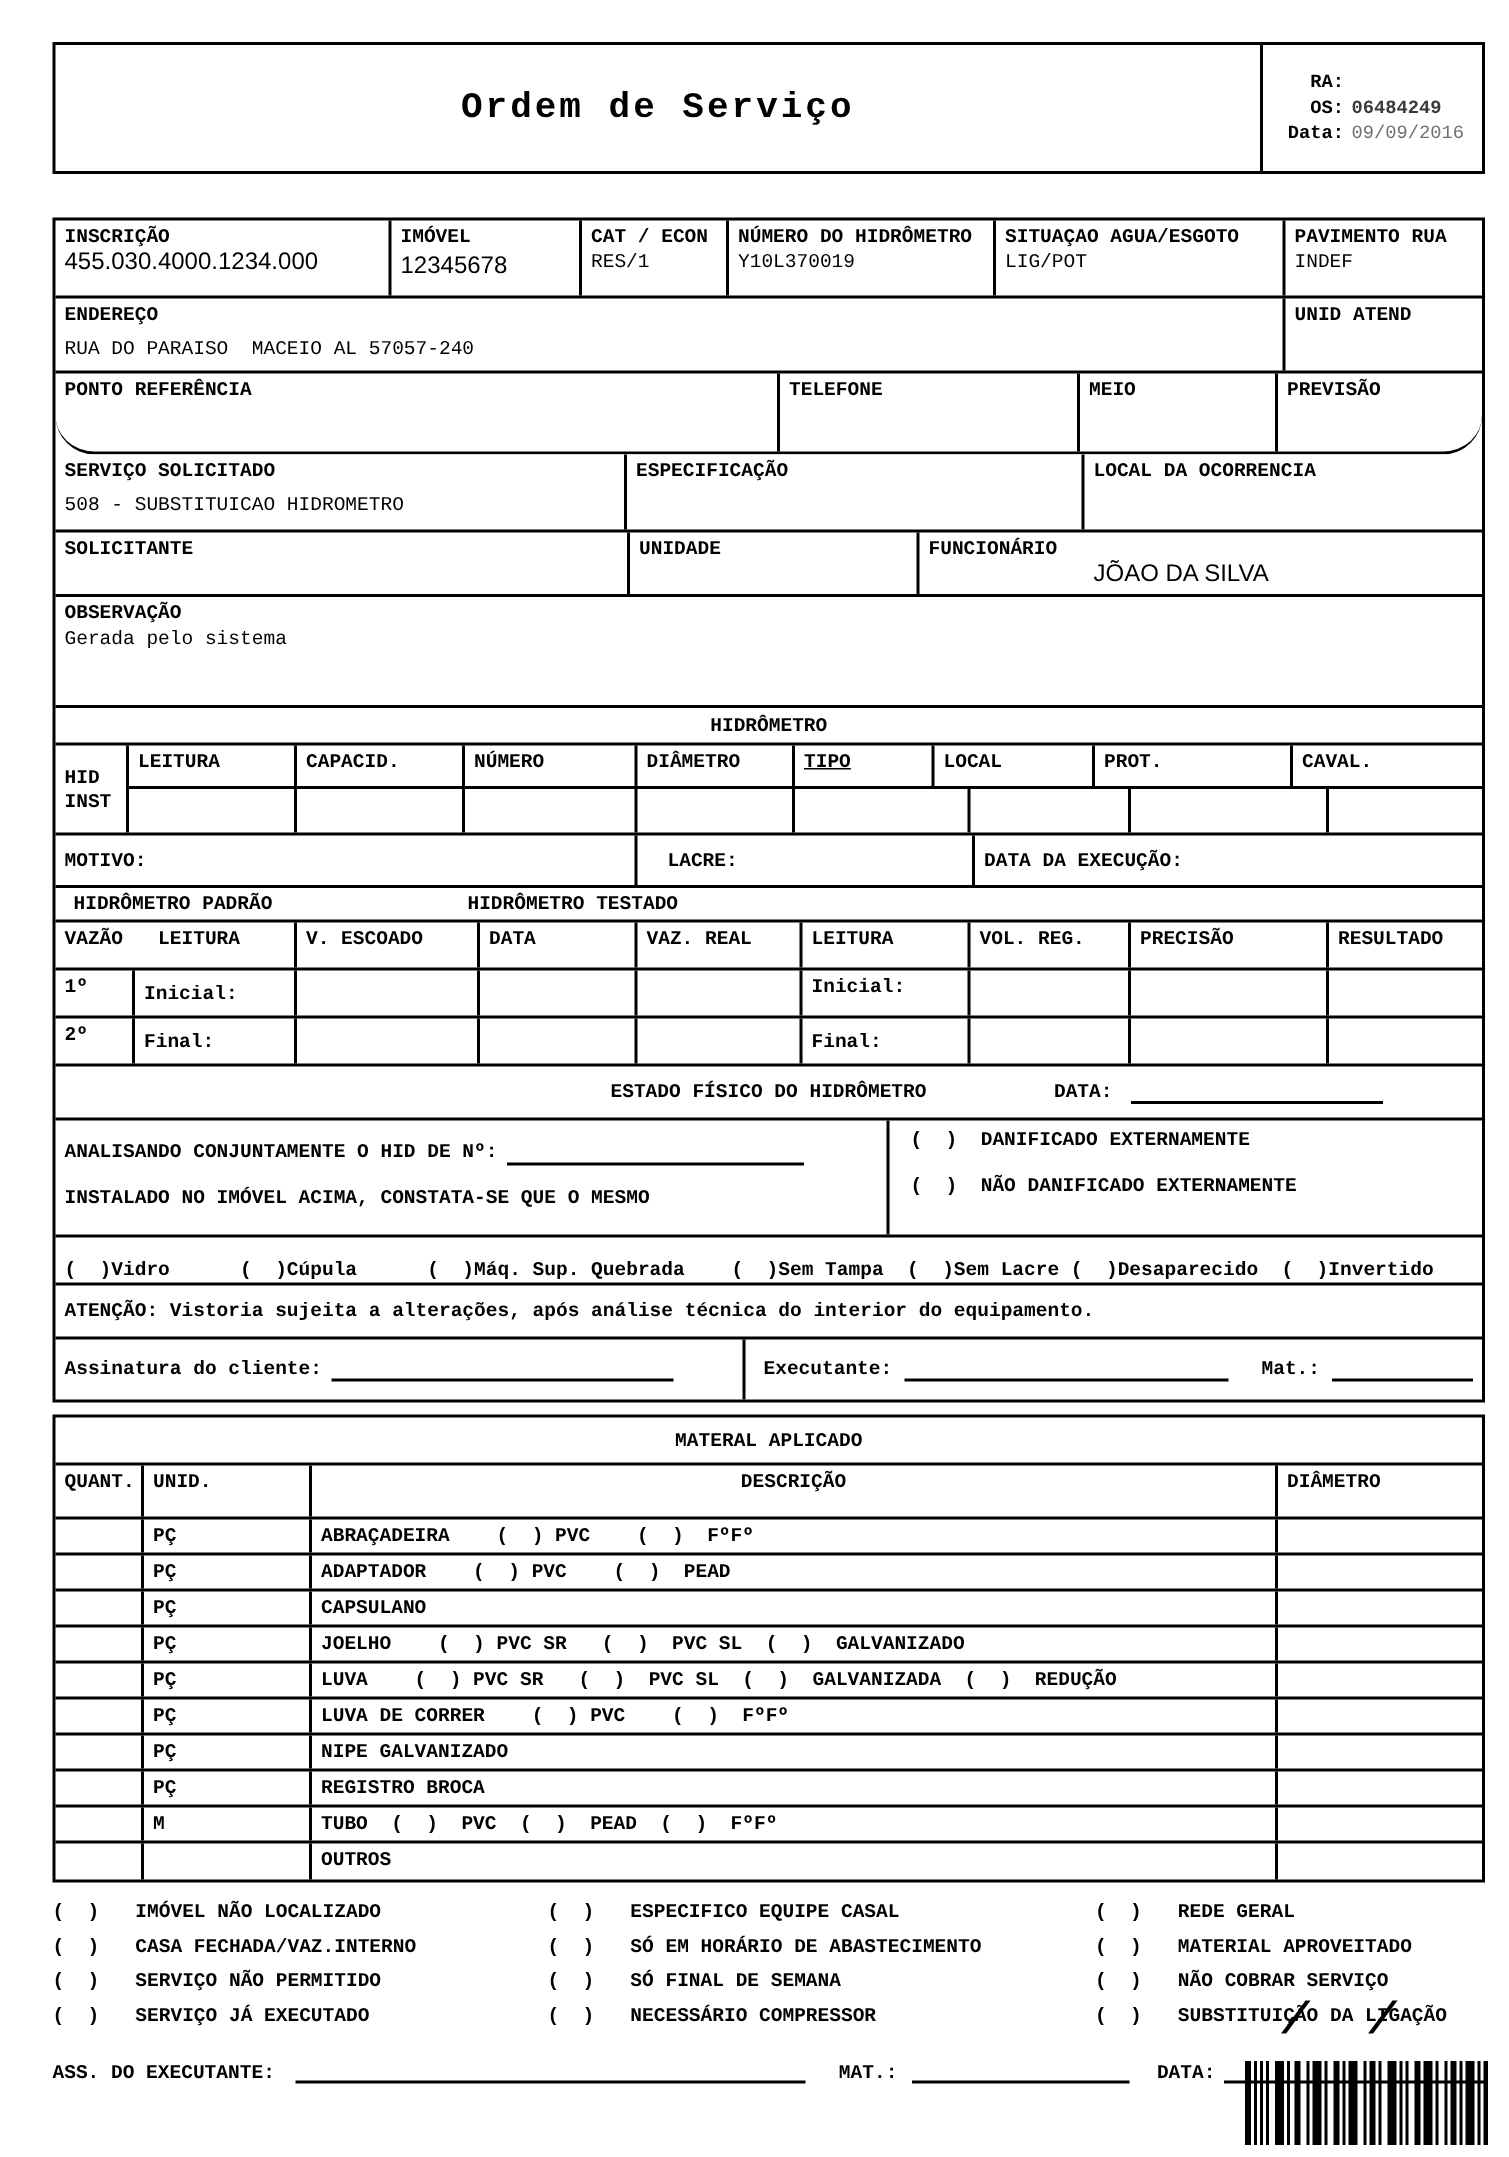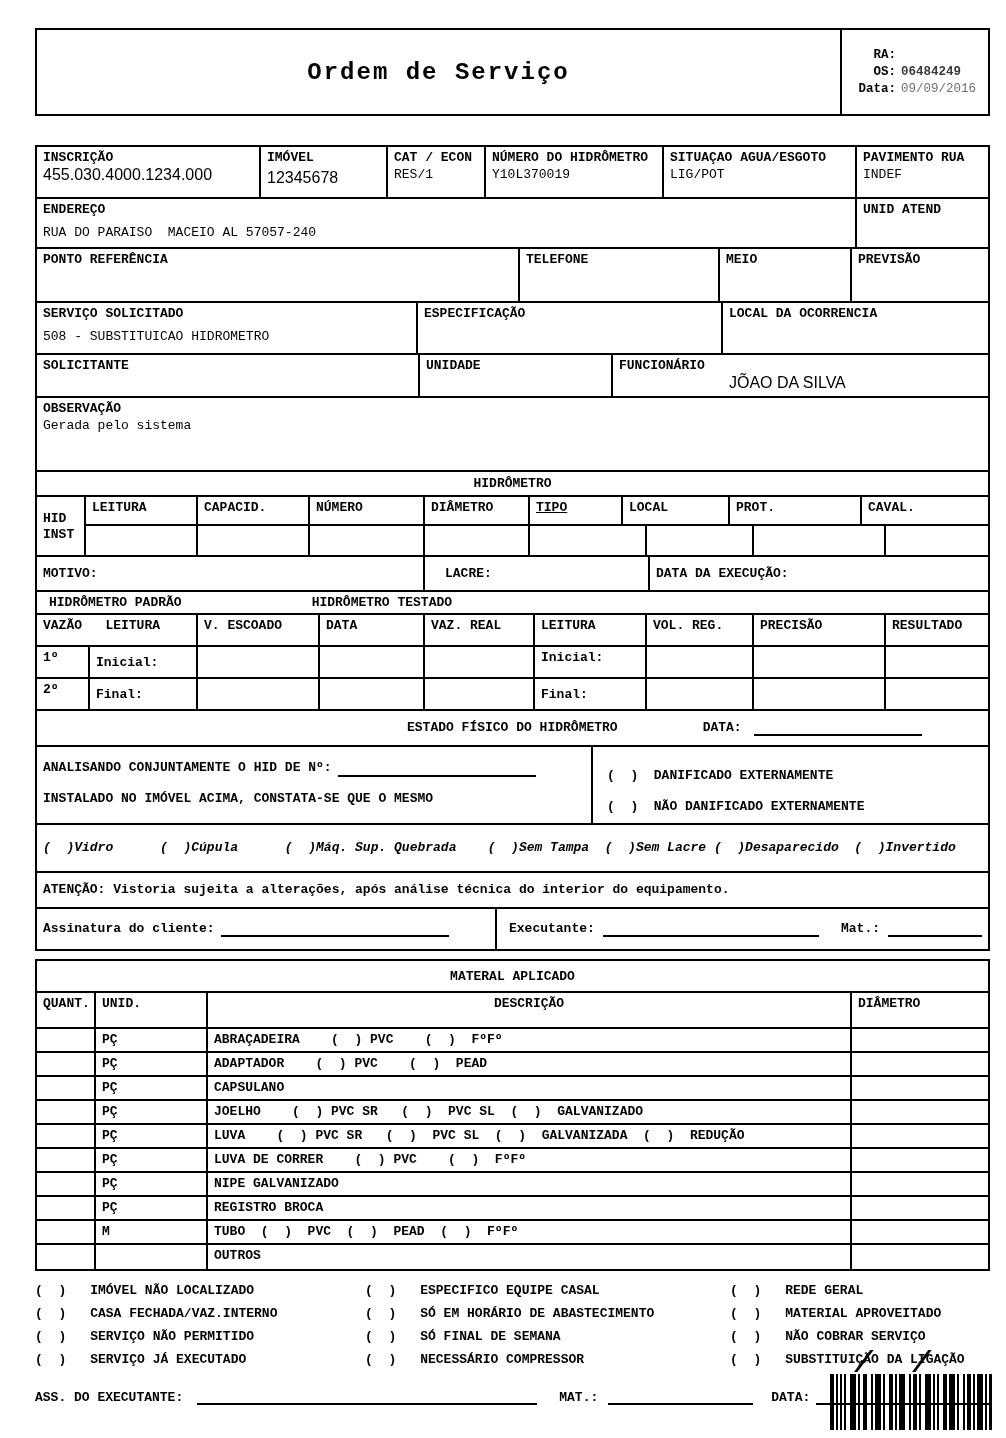--- a/index.html
+++ b/index.html
@@ -89,21 +89,21 @@
     <div class="row" style="height:50px;">
       <div class="cell" style="width:820px;">
         <div class="lbl">ENDEREÇO</div>
         <div class="val" style="padding-top:6px;">RUA DO PARAISO  MACEIO AL 57057-240</div>
       </div>
       <div class="cell" style="flex:1;">
         <div class="lbl">UNID ATEND</div>
       </div>
     </div>
 
-    <div class="row" style="height:54px;">
+    <div class="row" style="height:54px;border-radius:26px;">
       <div class="cell" style="width:483px;">
         <div class="lbl">PONTO REFERÊNCIA</div>
       </div>
       <div class="cell" style="width:200px;">
         <div class="lbl">TELEFONE</div>
       </div>
       <div class="cell" style="width:132px;">
         <div class="lbl">MEIO</div>
       </div>
       <div class="cell" style="flex:1;">
@@ -227,27 +227,27 @@
       <span class="lbl" style="margin-left:370px;">ESTADO FÍSICO DO HIDRÔMETRO</span>
       <span class="lbl" style="margin-left:85px;">DATA:</span>
       <span class="u" style="width:168px;margin-left:12px;"></span>
     </div>
 
     <div class="row" style="height:78px;">
       <div class="cell" style="width:556px;padding-top:12px;">
         <div class="lbl" style="line-height:18px;"><span>ANALISANDO CONJUNTAMENTE O HID DE Nº:</span><span class="u" style="width:198px;margin-left:6px;"></span></div>
         <div class="lbl" style="margin-top:14px;">INSTALADO NO IMÓVEL ACIMA, CONSTATA-SE QUE O MESMO</div>
       </div>
-      <div class="cell" style="flex:1;padding-top:20px;padding-left:14px;">
+      <div class="cell" style="flex:1;padding-top:4px;padding-left:14px;">
         <div class="lbl" style="line-height:18px;">(  )  DANIFICADO EXTERNAMENTE</div>
         <div class="lbl" style="margin-top:14px;">(  )  NÃO DANIFICADO EXTERNAMENTE</div>
       </div>
     </div>
 
-    <div class="row" style="height:48px;align-items:center;font-style:italic;">
+    <div class="row" style="height:32px;align-items:flex-end;">
       <div class="lbl" style="padding-left:6px;">(  )Vidro      (  )Cúpula      (  )Máq. Sup. Quebrada    (  )Sem Tampa  (  )Sem Lacre (  )Desaparecido  (  )Invertido</div>
     </div>
 
     <div class="row" style="height:36px;align-items:center;">
       <div class="lbl" style="padding-left:6px;">ATENÇÃO: Vistoria sujeita a alterações, após análise técnica do interior do equipamento.</div>
     </div>
 
     <div class="row" style="height:40px;">
       <div class="cell" style="width:460px;display:flex;align-items:center;">
         <span class="lbl">Assinatura do cliente:</span>

